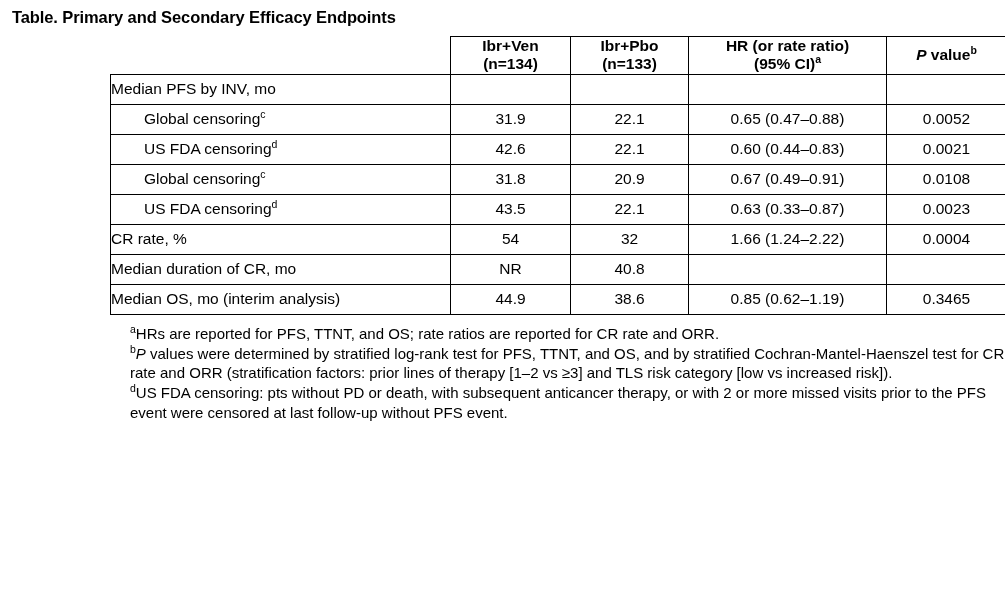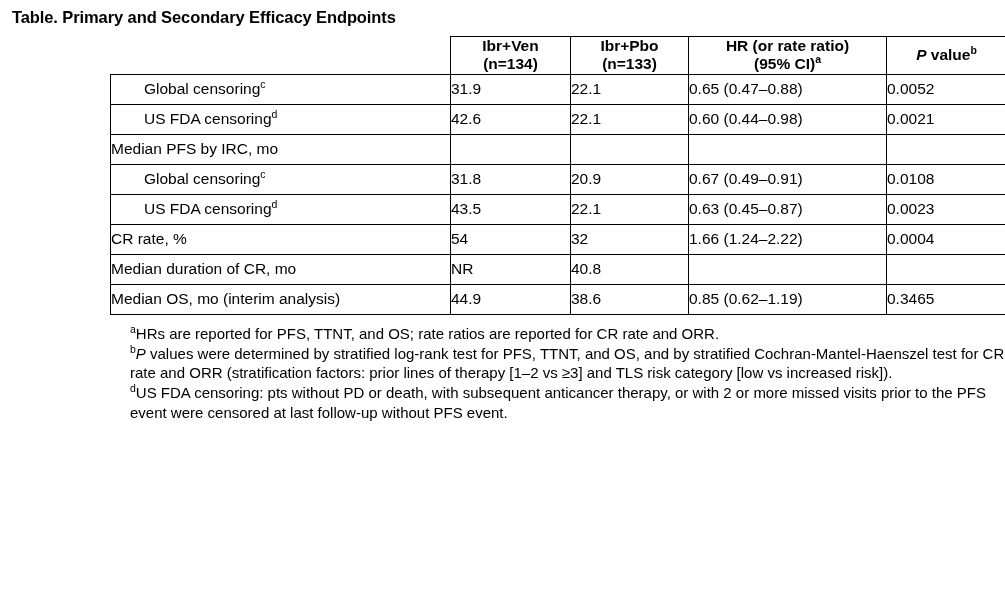--- a/index.html
+++ b/index.html
@@ -64,21 +64,21 @@
     line-height: 1.15;
   }
   td.label {
     text-align: left;
     padding-left: 7px;
   }
   td.label.indent {
     padding-left: 33px;
   }
   td.val {
-    text-align: left;
+    text-align: center;
   }
   .sup {
     font-size: 10.5px;
     vertical-align: super;
     line-height: 0;
   }
   .ital {
     font-style: italic;
   }
   .footnotes {
@@ -123,58 +123,58 @@
           <span>HR (or rate ratio)</span><br>
           <span>(95% CI)</span><span class="sup">a</span>
         </th>
         <th>
           <span class="ital">P</span><span> value</span><span class="sup">b</span>
         </th>
       </tr>
     </thead>
     <tbody>
 
+      <tr>
+        <td class="label"><span>Median PFS by INV, mo</span><span class="sup"></span></td>
+        <td class="val"></td>
+        <td class="val"></td>
+        <td class="val"></td>
+        <td class="val"></td>
+      </tr>
 
       <tr>
         <td class="label indent"><span>Global censoring</span><span class="sup">c</span></td>
         <td class="val">31.9</td>
         <td class="val">22.1</td>
         <td class="val">0.65 (0.47–0.88)</td>
         <td class="val">0.0052</td>
       </tr>
 
       <tr>
         <td class="label indent"><span>US FDA censoring</span><span class="sup">d</span></td>
         <td class="val">42.6</td>
         <td class="val">22.1</td>
-        <td class="val">0.60 (0.44–0.98)</td>
+        <td class="val">0.60 (0.44–0.83)</td>
         <td class="val">0.0021</td>
       </tr>
 
-      <tr>
-        <td class="label"><span>Median PFS by IRC, mo</span><span class="sup"></span></td>
-        <td class="val"></td>
-        <td class="val"></td>
-        <td class="val"></td>
-        <td class="val"></td>
-      </tr>
 
       <tr>
         <td class="label indent"><span>Global censoring</span><span class="sup">c</span></td>
         <td class="val">31.8</td>
         <td class="val">20.9</td>
         <td class="val">0.67 (0.49–0.91)</td>
         <td class="val">0.0108</td>
       </tr>
 
       <tr>
         <td class="label indent"><span>US FDA censoring</span><span class="sup">d</span></td>
         <td class="val">43.5</td>
         <td class="val">22.1</td>
-        <td class="val">0.63 (0.45–0.87)</td>
+        <td class="val">0.63 (0.33–0.87)</td>
         <td class="val">0.0023</td>
       </tr>
 
 
 
       <tr>
         <td class="label"><span>CR rate, %</span><span class="sup"></span></td>
         <td class="val">54</td>
         <td class="val">32</td>
         <td class="val">1.66 (1.24–2.22)</td>

